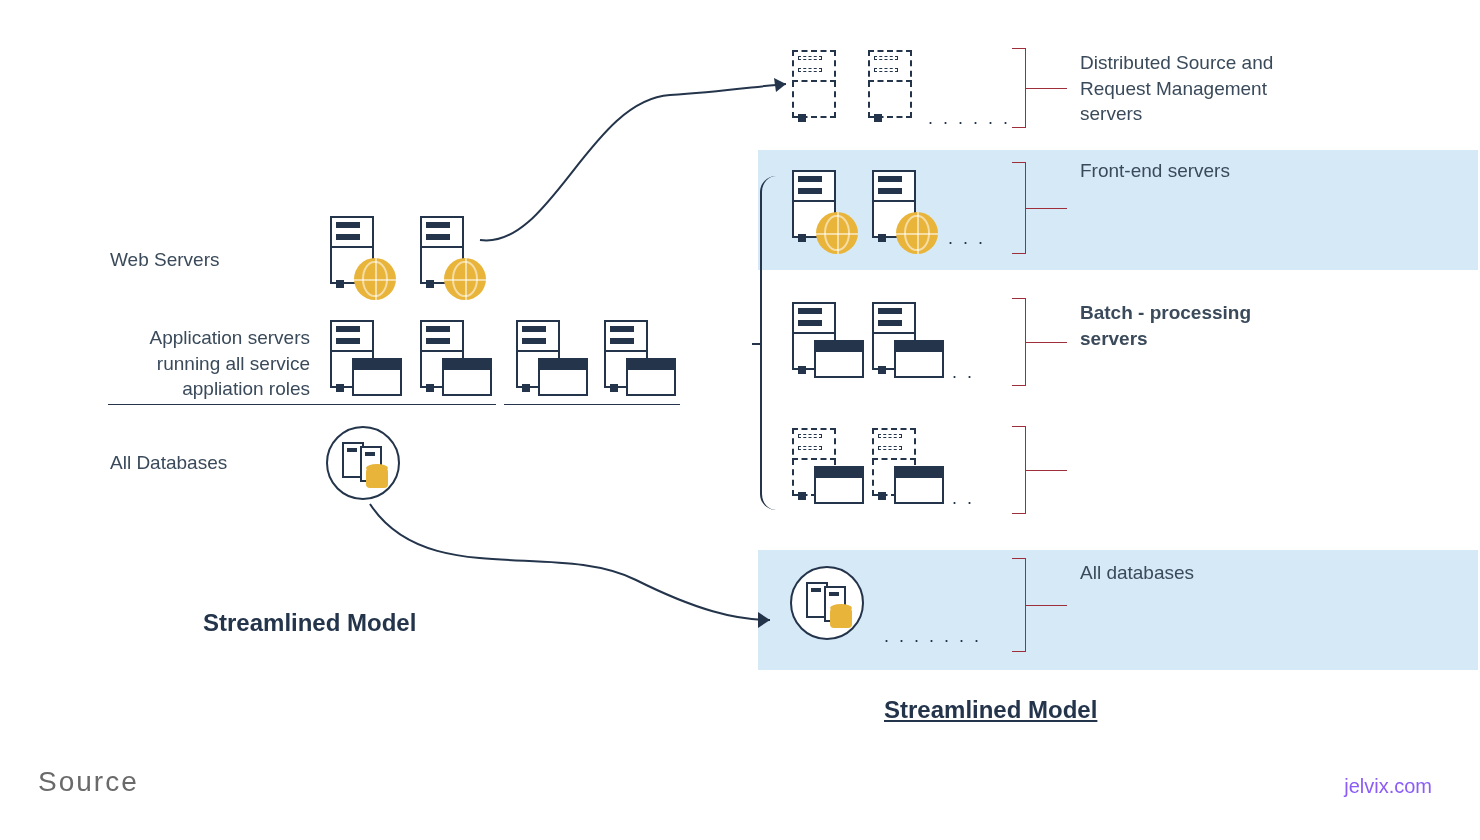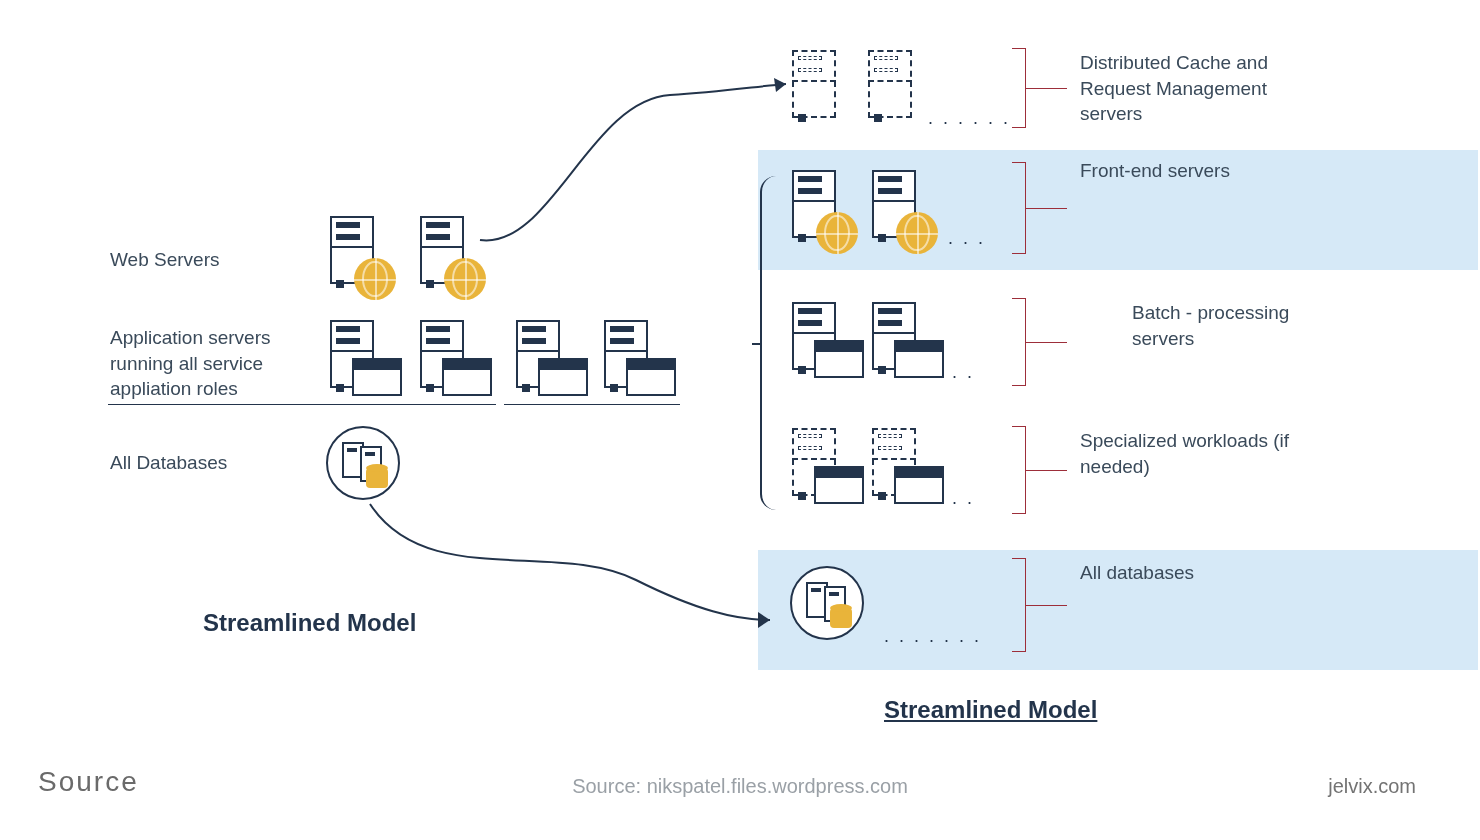--- a/index.html
+++ b/index.html
@@ -2,21 +2,21 @@
 <html><head>
 <meta charset="utf-8">
 <style>
   * { box-sizing: border-box; margin: 0; padding: 0; }
   body { font-family: -apple-system, "Segoe UI", Helvetica, Arial, sans-serif; background:#fff; width:1480px; height:840px; position:relative; color:#445; }
   .canvas { position:relative; width:1480px; height:840px; }
   .lbl { position:absolute; font-size:19px; color:#3a4a5a; line-height:1.35; }
   .title { font-weight:700; font-size:24px; color:#23344b; }
   .footer-logo { position:absolute; left:38px; bottom:42px; font-size:28px; letter-spacing:2px; color:#6a6a6a; font-family: "Segoe UI", Arial, sans-serif; font-weight:300;}
   .footer-src { position:absolute; left:50%; transform:translateX(-50%); bottom:42px; font-size:20px; color:#9aa0a6;}
-  .footer-url { position:absolute; right:64px; bottom:42px; font-size:20px; color:#737373;margin-left:22px;}
+  .footer-url { position:absolute; right:48px; bottom:42px; font-size:20px; color:#8b5cf6;margin-left:22px;}
   .highlight { position:absolute; background:#d6e9f7; }
   .bracket { position:absolute; border-top:1px solid #9d2e3a; border-bottom:1px solid #9d2e3a; border-right:1px solid #9d2e3a; width:14px;}
   .bracket::after{content:"";position:absolute;right:-42px;top:50%;width:42px;border-top:1px solid #9d2e3a;}
   .underline { position:absolute; height:1px; background:#23344b;}
   .dots { position:absolute; font-size:18px; letter-spacing:10px; color:#23344b;}
   svg.arrow { position:absolute; overflow:visible; }
   
   .tower { position:absolute; width:52px; height:78px; }
   .tower .body { position:absolute; left:0; top:0; width:44px; height:68px; border:2px solid #23344b; background:#fff;}
   .tower .slot { position:absolute; left:6px; width:24px; height:6px; background:#23344b;}
@@ -47,21 +47,21 @@
   .curly::before{content:"";position:absolute;left:-10px;top:50%;width:10px;height:2px;background:#23344b;}
 </style>
 </head>
 <body>
 <div class="canvas">
 
 <div class="highlight" style="left:758px; top:150px; width:720px; height:120px;"></div>
 <div class="highlight" style="left:758px; top:550px; width:720px; height:120px;"></div>
 
 <div class="lbl" style="left:110px; top:247px;text-align:right;">Web Servers</div>
-<div class="lbl" style="left:110px; top:325px; width:200px;">Application servers running all service appliation roles</div>
+<div class="lbl" style="left:110px; top:325px; width:200px;text-align:right;">Application servers running all service appliation roles</div>
 <div class="lbl" style="left:110px; top:450px;">All Databases</div>
 <div class="lbl title" style="left:203px; top:607px;">Streamlined Model</div>
 
 <div class="tower" style="left:330px; top:216px;">
       <div class="body"></div>
       <div class="slot s1"></div>
       <div class="slot s2"></div>
       <div class="line"></div>
       <div class="sq"></div>
       <div class="globe">
@@ -130,21 +130,21 @@
     </div>
 <div class="tower dashed" style="left:868px; top:50px;">
       <div class="body"></div>
       <div class="slot s1"></div>
       <div class="slot s2"></div>
       <div class="line"></div>
       <div class="sq"></div>
     </div>
 <div class="dots" style="left:928px; top:108px;">......</div>
 <div class="bracket" style="left:1012px; top:48px; height:80px;"></div>
-<div class="lbl" style="left:1080px; top:50px; width:250px;">Distributed Cache and Request Management servers</div>
+<div class="lbl" style="left:1080px; top:50px; width:250px;">Distributed Source and Request Management servers</div>
 
 <div class="tower" style="left:792px; top:170px;">
       <div class="body"></div>
       <div class="slot s1"></div>
       <div class="slot s2"></div>
       <div class="line"></div>
       <div class="sq"></div>
       <div class="globe">
         <div class="m"></div>
       </div>
@@ -174,41 +174,40 @@
 <div class="tower" style="left:872px; top:302px;">
       <div class="body"></div>
       <div class="slot s1"></div>
       <div class="slot s2"></div>
       <div class="line"></div>
       <div class="sq"></div>
       <div class="win"></div>
     </div>
 <div class="dots" style="left:952px; top:362px;">..</div>
 <div class="bracket" style="left:1012px; top:298px; height:88px;"></div>
-<div class="lbl" style="left:1132px; top:300px; width:220px;">Batch - processing servers</div>
+<div class="lbl" style="left:1080px; top:300px; width:220px;font-weight:bold;">Batch - processing servers</div>
 
 <div class="tower dashed" style="left:792px; top:428px;">
       <div class="body"></div>
       <div class="slot s1"></div>
       <div class="slot s2"></div>
       <div class="line"></div>
       <div class="sq"></div>
       <div class="win"></div>
     </div>
 <div class="tower dashed" style="left:872px; top:428px;">
       <div class="body"></div>
       <div class="slot s1"></div>
       <div class="slot s2"></div>
       <div class="line"></div>
       <div class="sq"></div>
       <div class="win"></div>
     </div>
 <div class="dots" style="left:952px; top:488px;">..</div>
 <div class="bracket" style="left:1012px; top:426px; height:88px;"></div>
-<div class="lbl" style="left:1080px; top:428px; width:240px;">Specialized workloads (if needed)</div>
 
 <div class="curly" style="left:760px; top:176px; height:334px;"></div>
 
 <div class="dbicon" style="left:790px; top:566px;">
       <div class="t1"></div>
       <div class="t2"></div>
       <div class="cyl"></div>
     </div>
 <div class="dots" style="left:884px; top:626px;">.......</div>
 <div class="bracket" style="left:1012px; top:558px; height:94px;"></div>
@@ -219,16 +218,15 @@
 <svg class="arrow" style="left:470px; top:80px;" width="330" height="180">
   <path d="M10,160 C80,170 120,20 200,15 C250,12 290,6 316,4" fill="none" stroke="#23344b" stroke-width="2"></path>
   <polygon points="316,4 304,-2 306,12" fill="#23344b"></polygon>
 </svg>
 <svg class="arrow" style="left:366px; top:500px;" width="420" height="150">
   <path d="M4,4 C60,90 190,40 270,80 C330,110 370,120 404,120" fill="none" stroke="#23344b" stroke-width="2"></path>
   <polygon points="404,120 392,112 392,128" fill="#23344b"></polygon>
 </svg>
 
 <div class="footer-logo">Source</div>
-<div class="footer-src">Source: nikspatel.files.wordpress.com</div>
 <div class="footer-url">jelvix.com</div>
 
 </div>
 
 </body></html>

